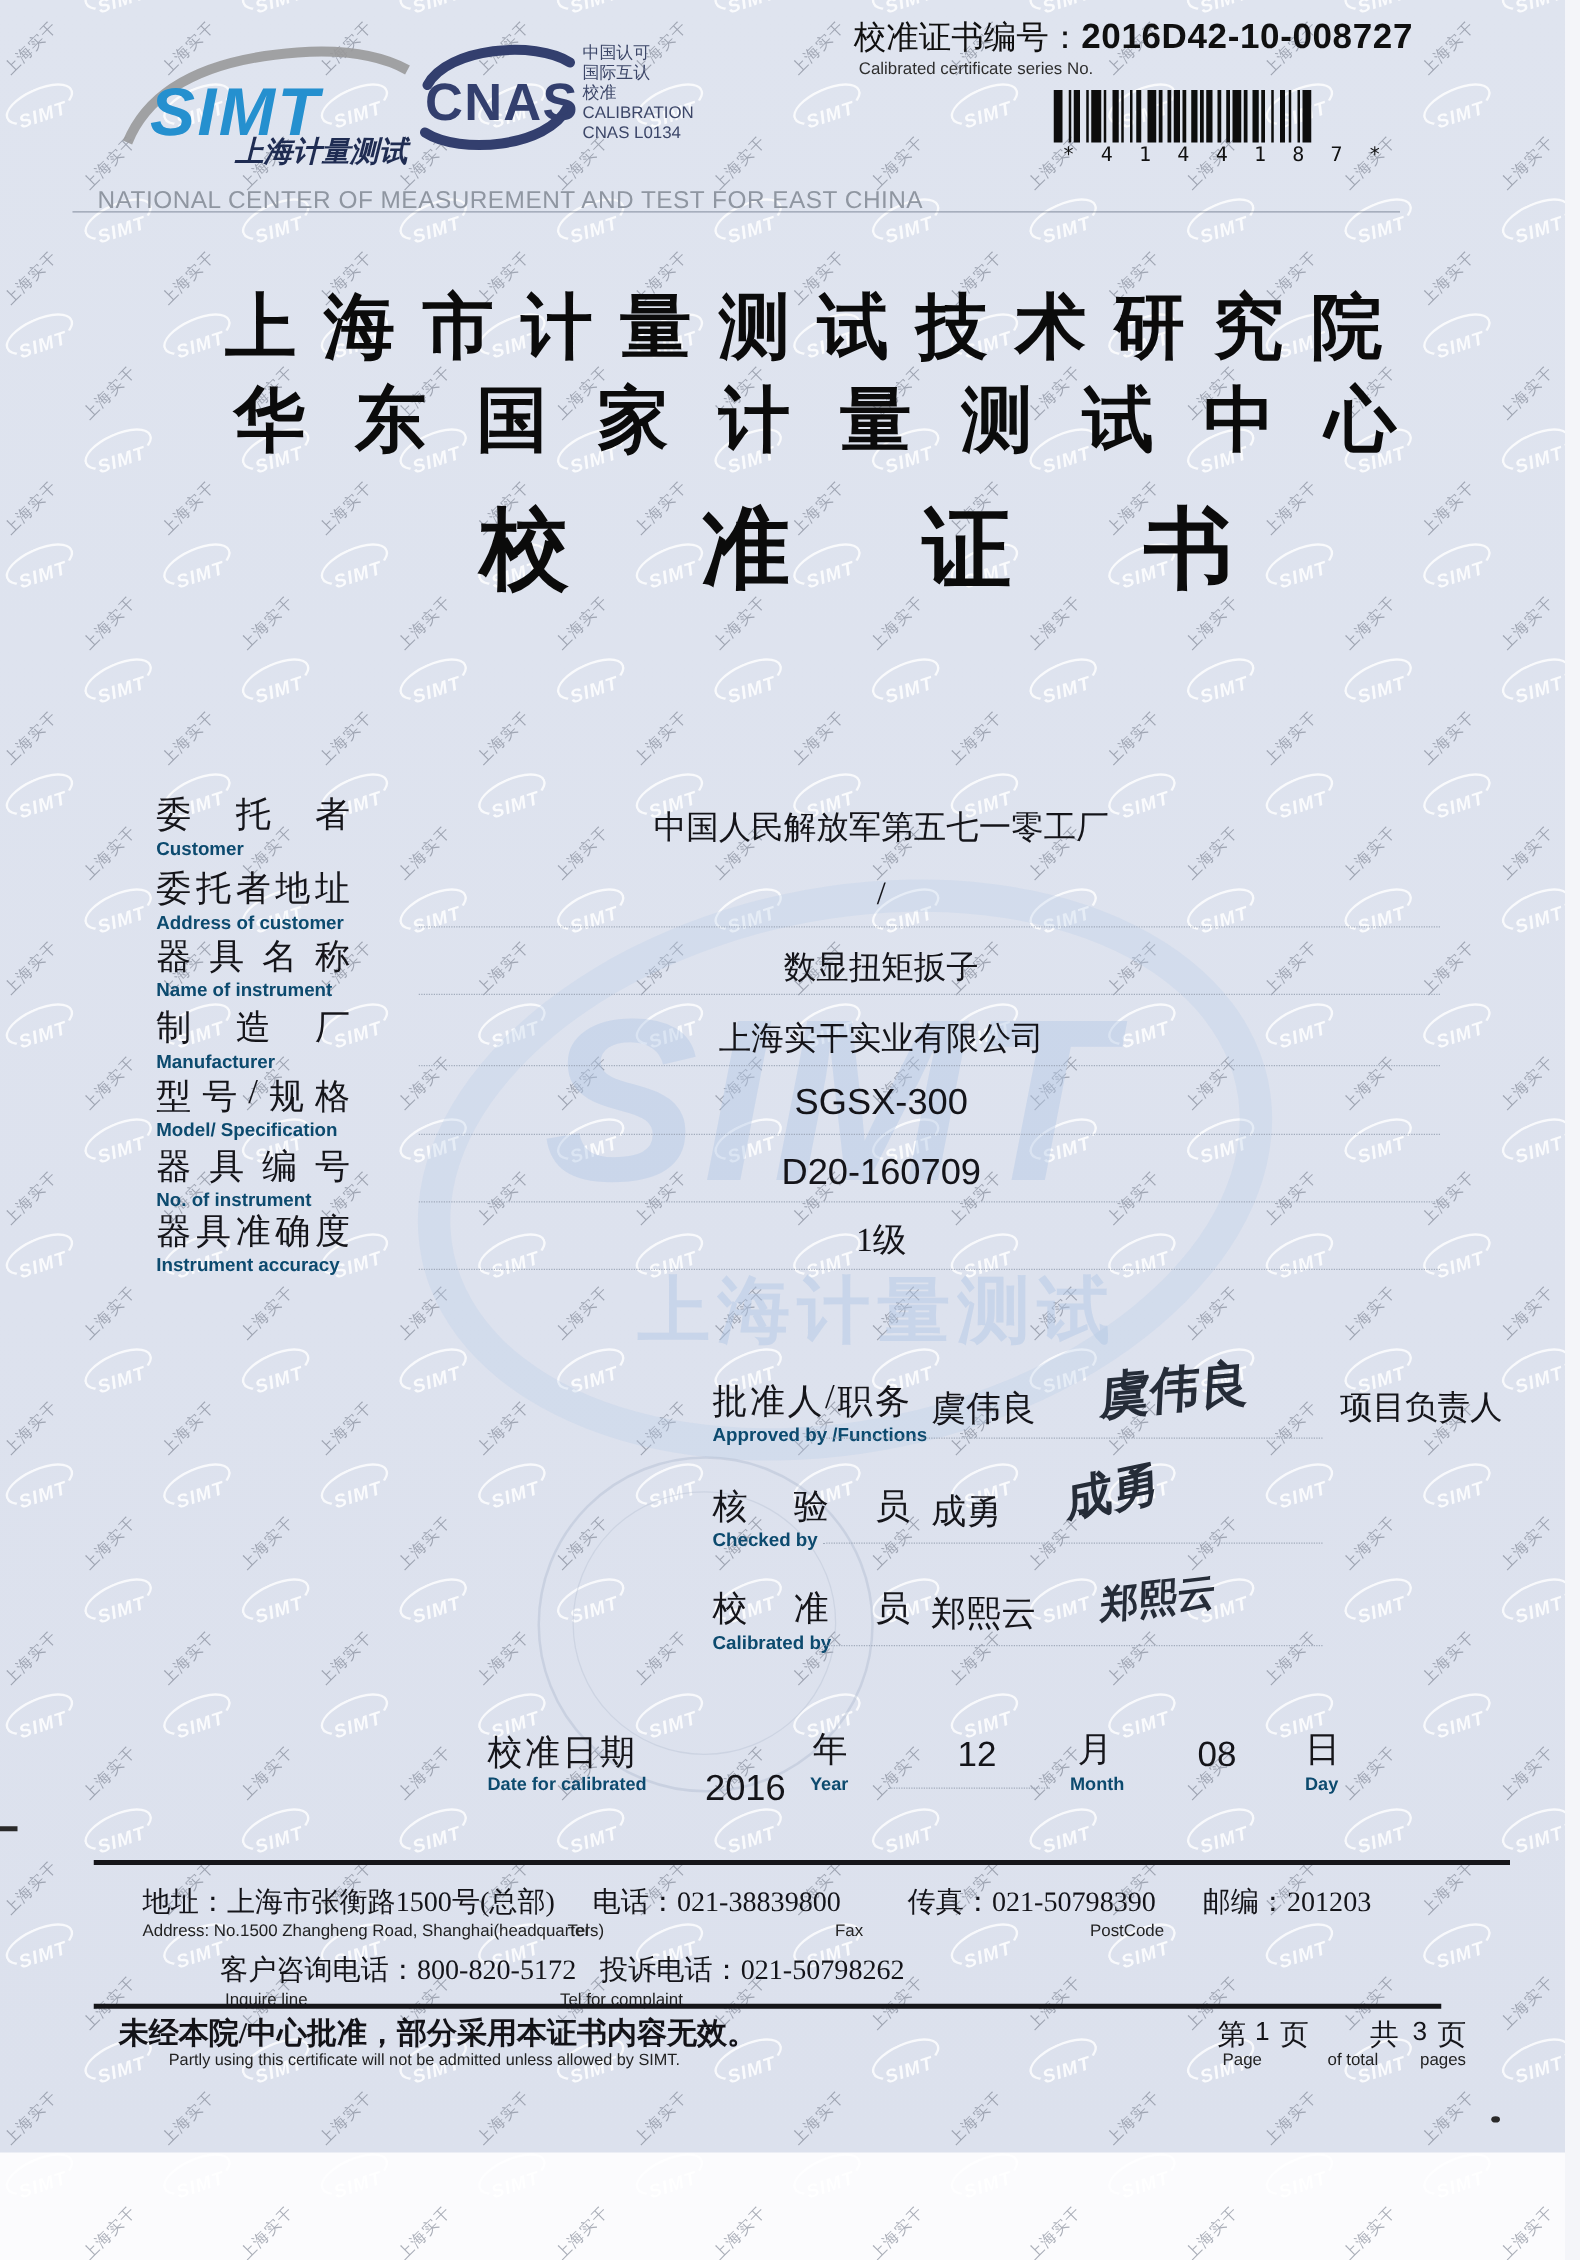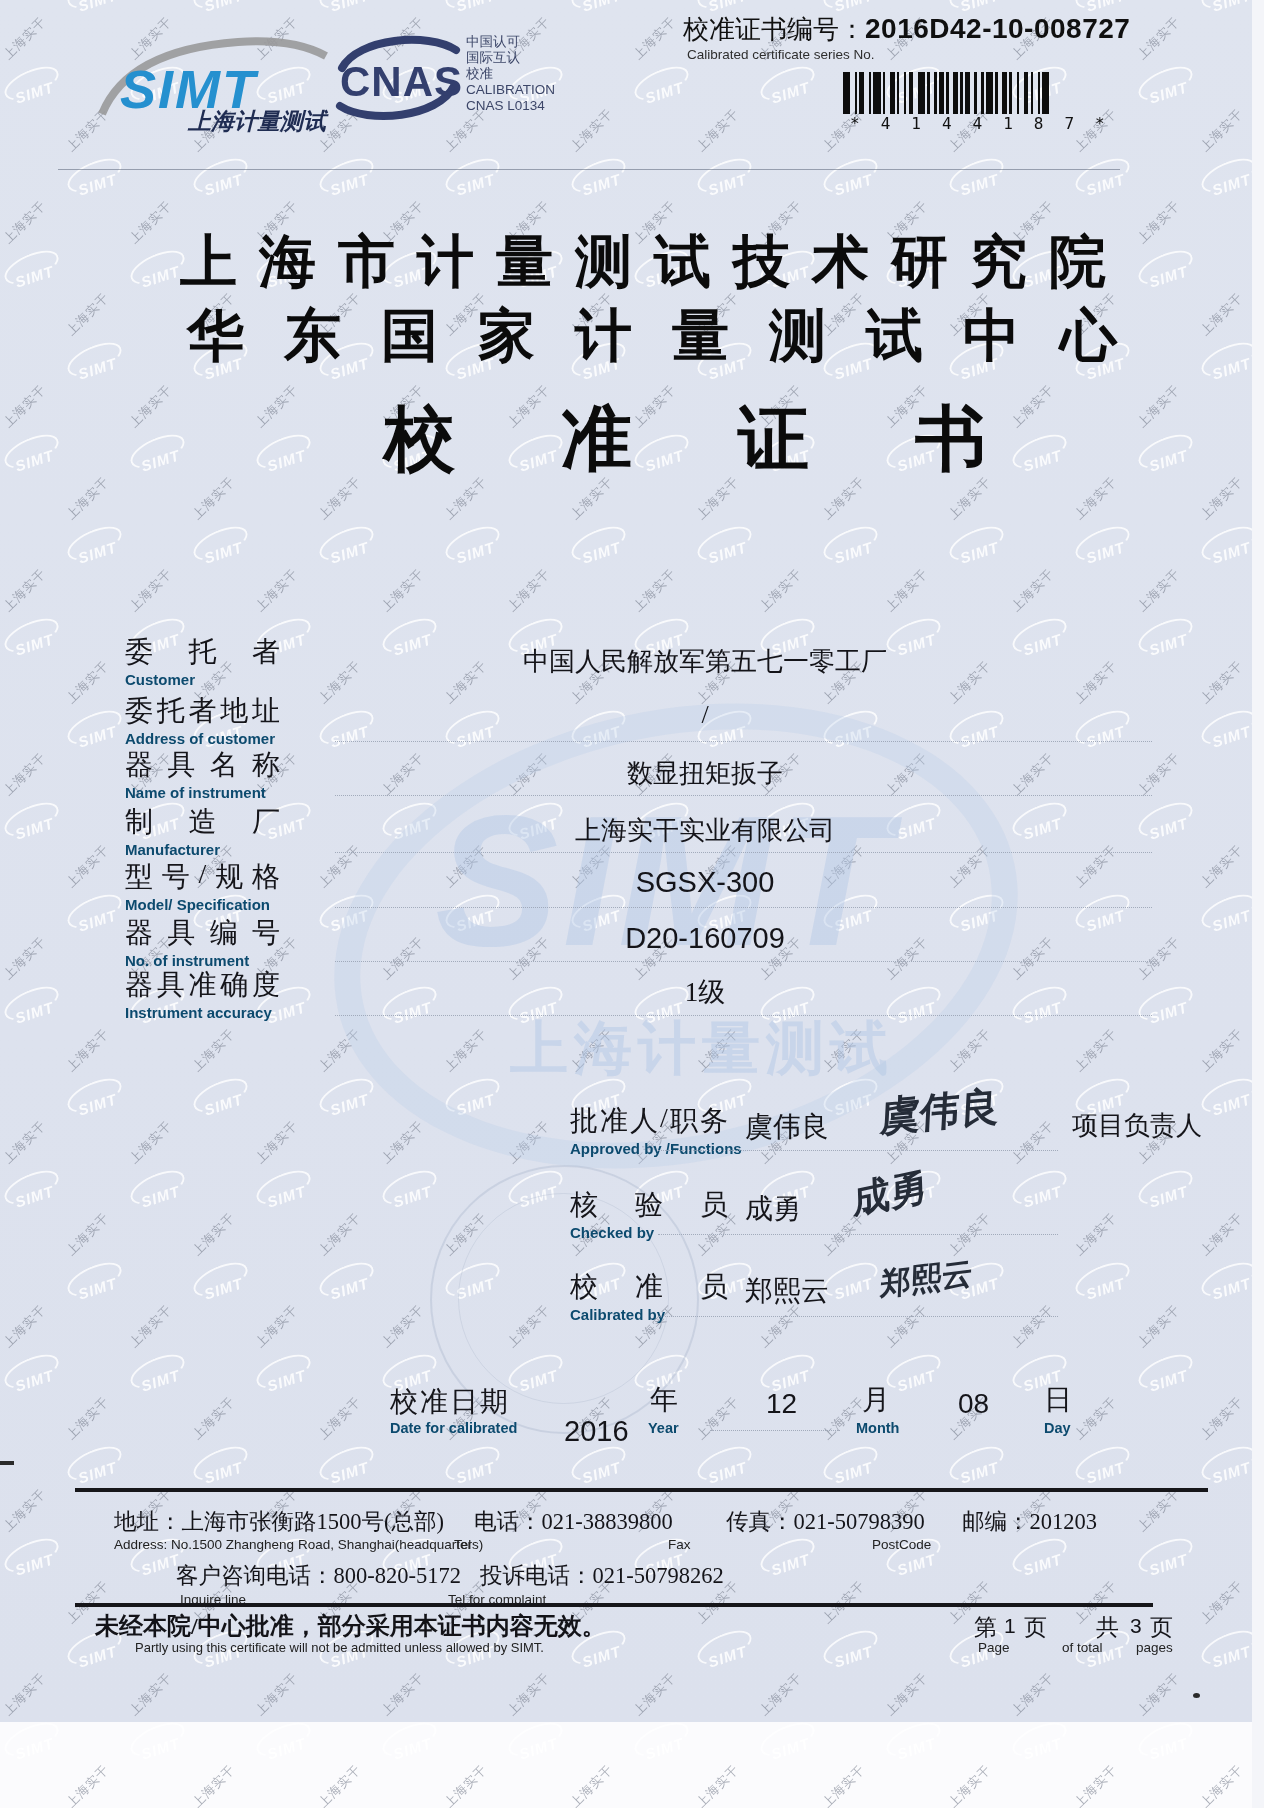--- a/index.html
+++ b/index.html
@@ -519,20 +519,21 @@
       <text x="8" y="66" font-size="42" font-weight="900" fill="#333f6e" letter-spacing="1">CNAS</text>
     </svg>
   </div>
   <div class="c accr" style="left:466px;top:34px;">
     <div class="cjk">中国认可</div>
     <div class="cjk">国际互认</div>
     <div class="cjk">校准</div>
     <div>CALIBRATION</div>
     <div>CNAS L0134</div>
   </div>
+  <div class="c org-en" style="left:78px;top:149px;">NATIONAL CENTER OF MEASUREMENT AND TEST FOR EAST CHINA</div>
   <div class="c header-rule"></div>
 
   <div class="c" style="left:683px;top:12px;white-space:nowrap;">
     <span class="series-label">校准证书编号：</span><span class="series-no">2016D42-10-008727</span>
   </div>
   <div class="c series-sub" style="left:687px;top:47px;">Calibrated certificate series No.</div>
   <div id="barcode">
       <div style="width: 7.05px;"></div>
       <div style="width: 4.7px; background: transparent;"></div>
       <div style="width: 2.35px;"></div>

